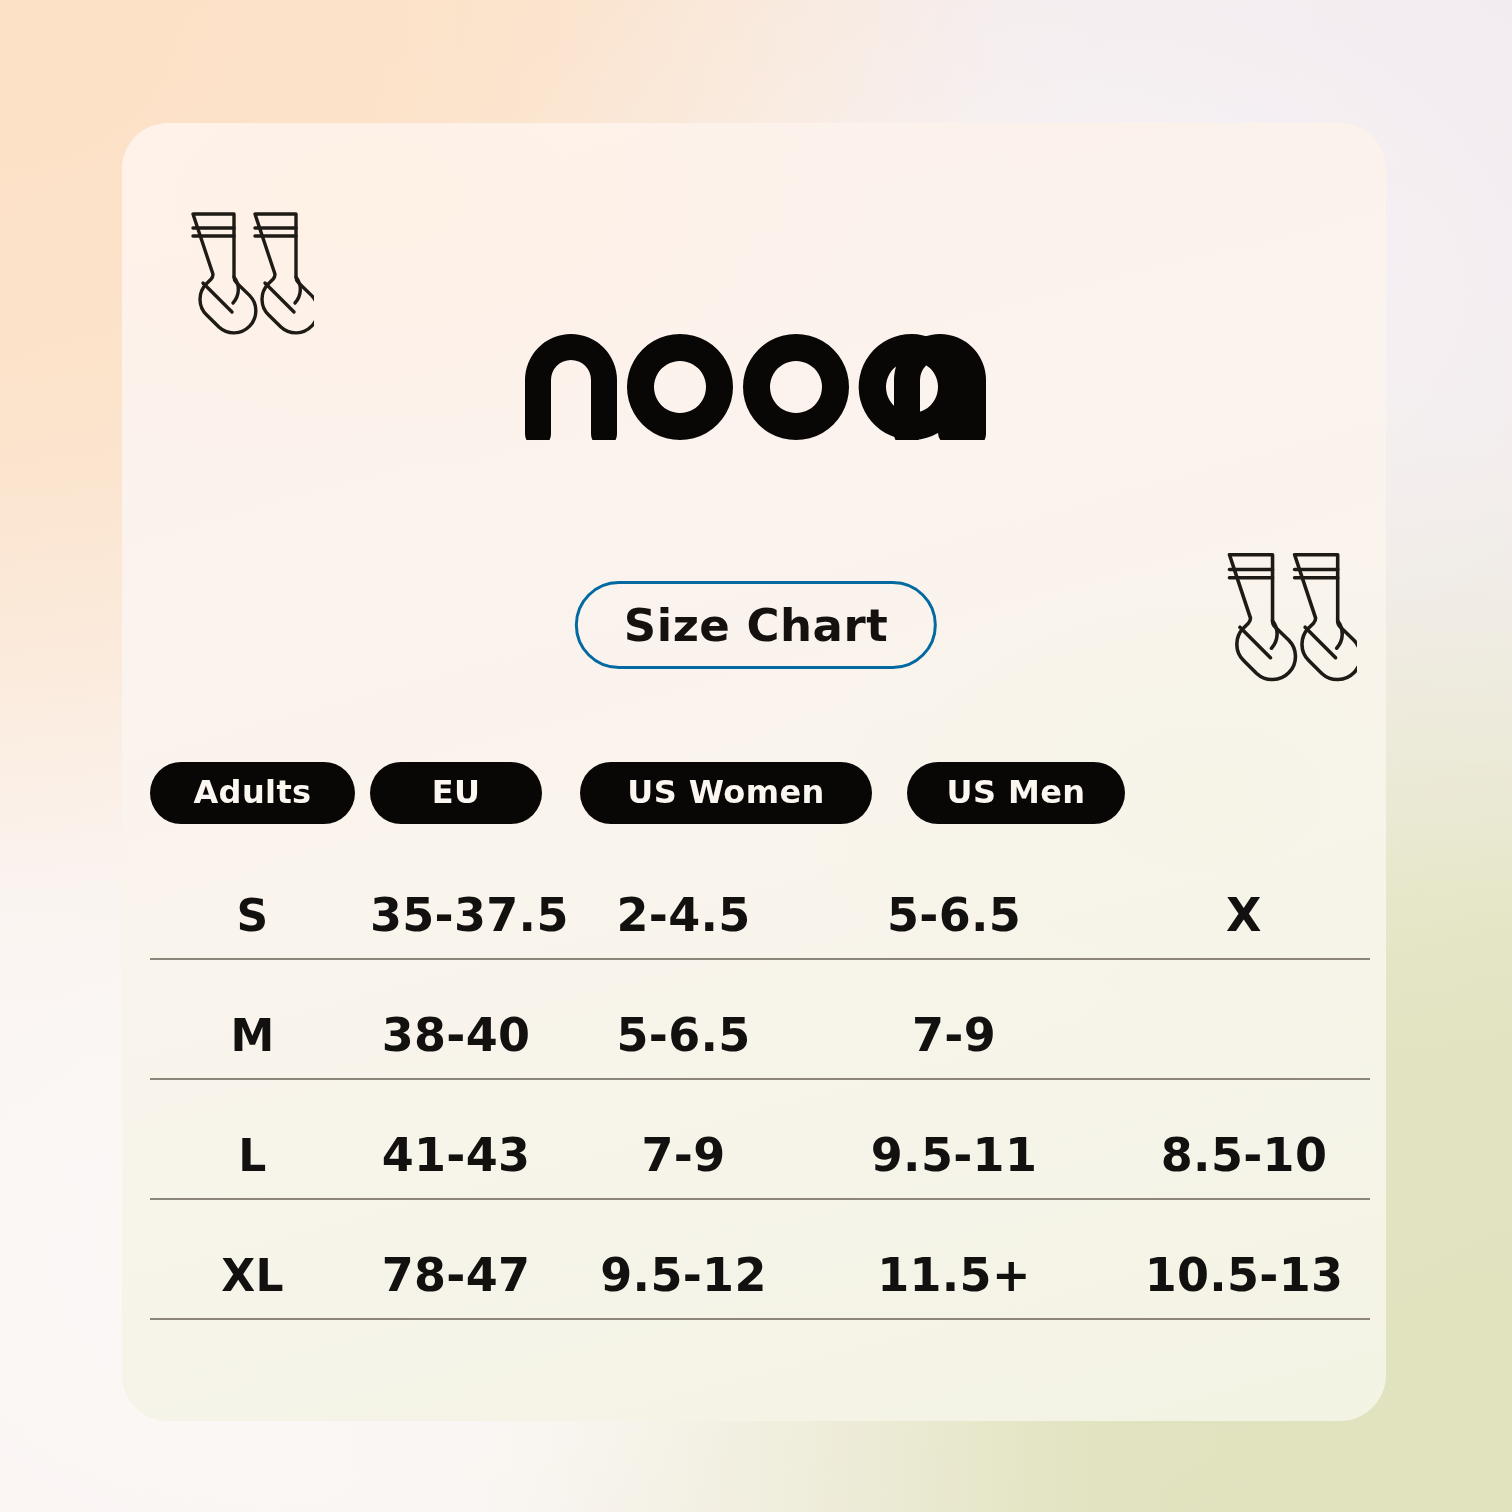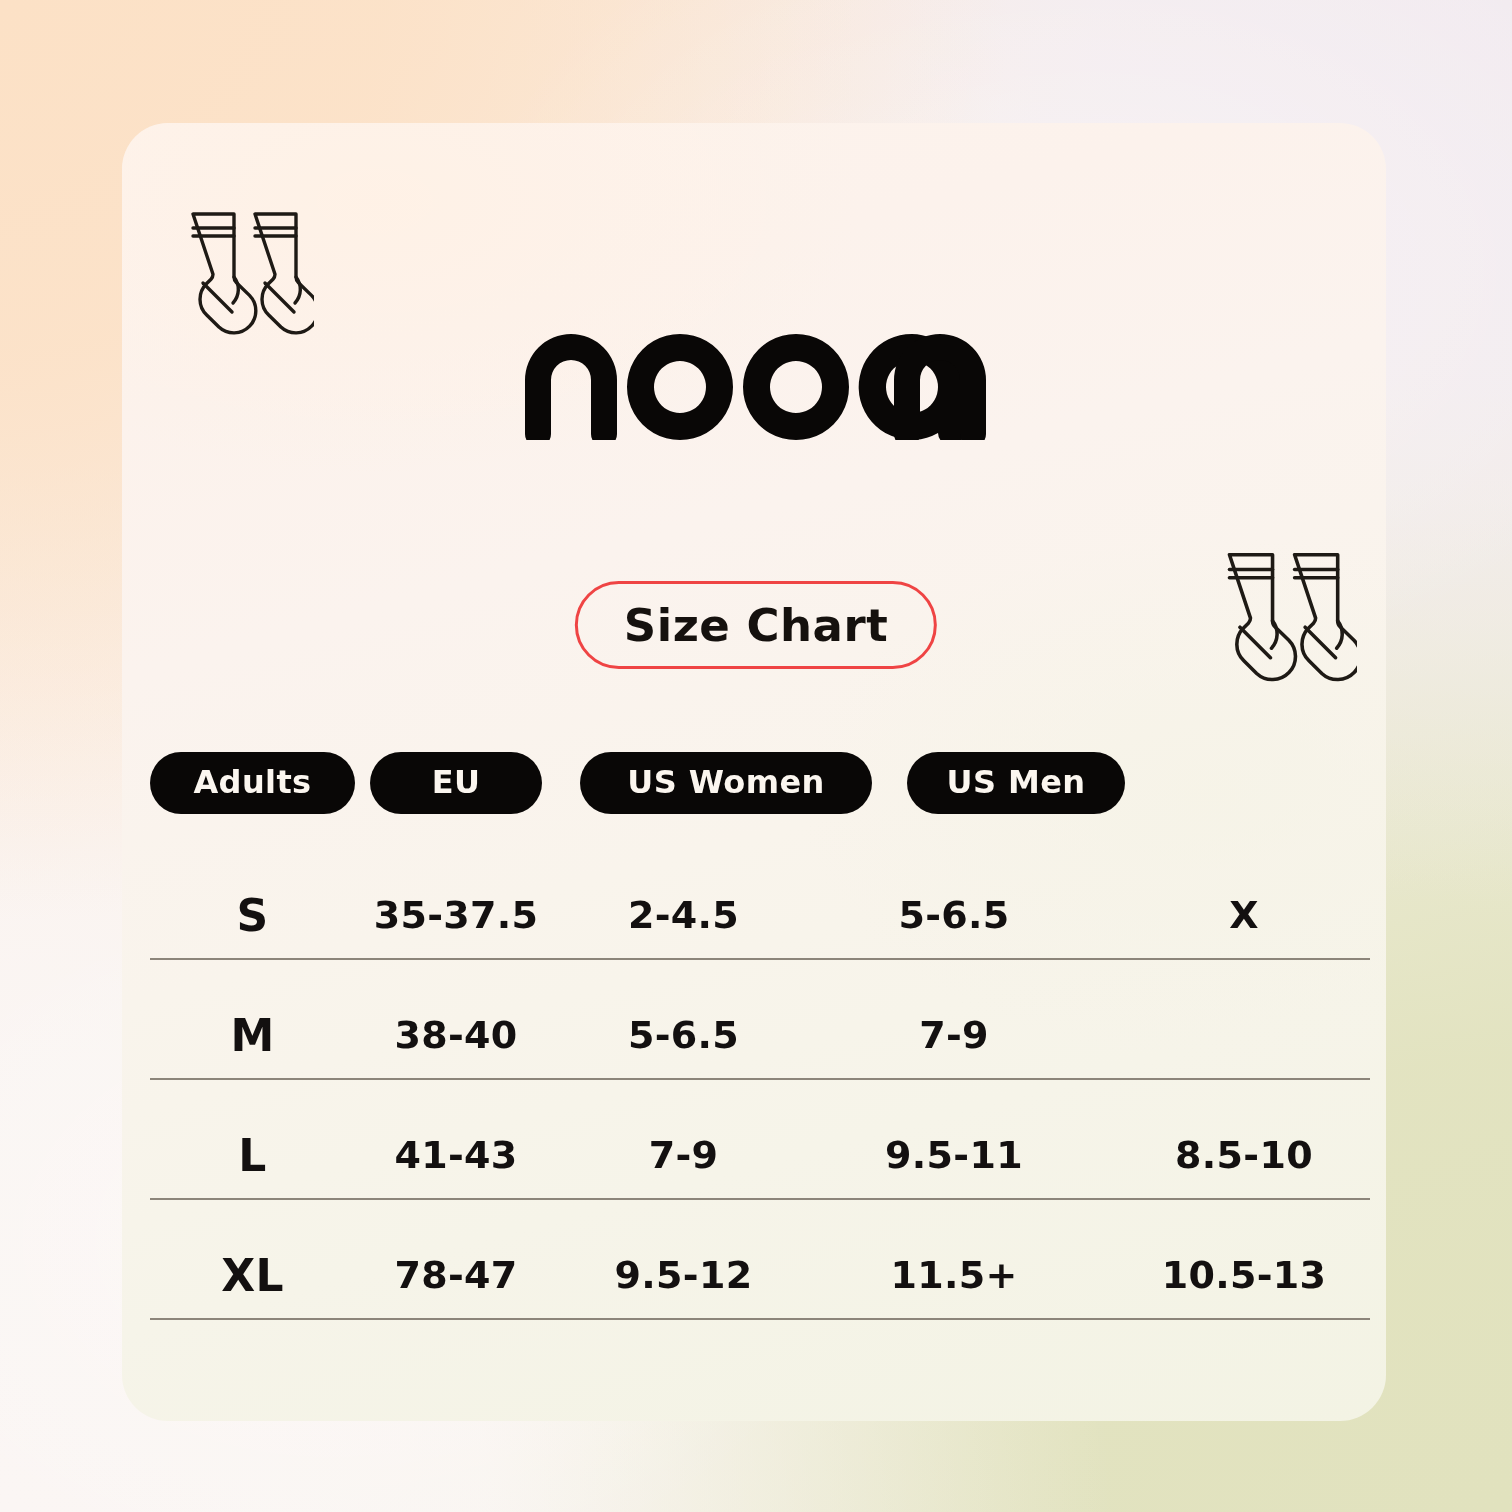--- a/index.html
+++ b/index.html
@@ -81,41 +81,41 @@
 
   
   #size-chart-pill {
     position: absolute;
     left: 50%;
     transform: translateX(-50%);
     top: 581px;
     padding: 0 46px;
     height: 88px;
     line-height: 84px;
-    border: 3px solid #ef4444;
+    border: 3px solid #0369a1;
     border-radius: 46px;
     background: transparent;
     font-size: 45px;
     font-weight: 700;
     letter-spacing: 0.5px;
     color: #15110E;
     white-space: nowrap;
   }
 
   
   #size-table {
     position: absolute;
     left: 150px;
     top: 752px;
     width: 1220px;
   }
 
   .table-header-row {
     display: flex;
-    align-items: flex-start;
+    align-items: flex-end;
     height: 72px;
     margin-bottom: 48px;
   }
   .header-pill {
     background: #090706;
     color: #FBF6EF;
     border-radius: 40px;
     height: 62px;
     line-height: 60px;
     text-align: center;
@@ -135,21 +135,21 @@
   .data-row {
     display: flex;
     align-items: center;
     height: 88px;
     border-bottom: 2px solid #8C857A;
   }
   .data-row:first-of-type { border-top: none; }
 
   .cell {
     text-align: center;
-    font-size: 38px;
+    font-size: 46px;
     font-weight: 700;
     color: #131010;
     letter-spacing: 0.3px;
     white-space: nowrap;
   }
   .cell.size-label { font-size: 44px; }
 
   .row-spacer { height: 32px; }
 </style>
 </head>

